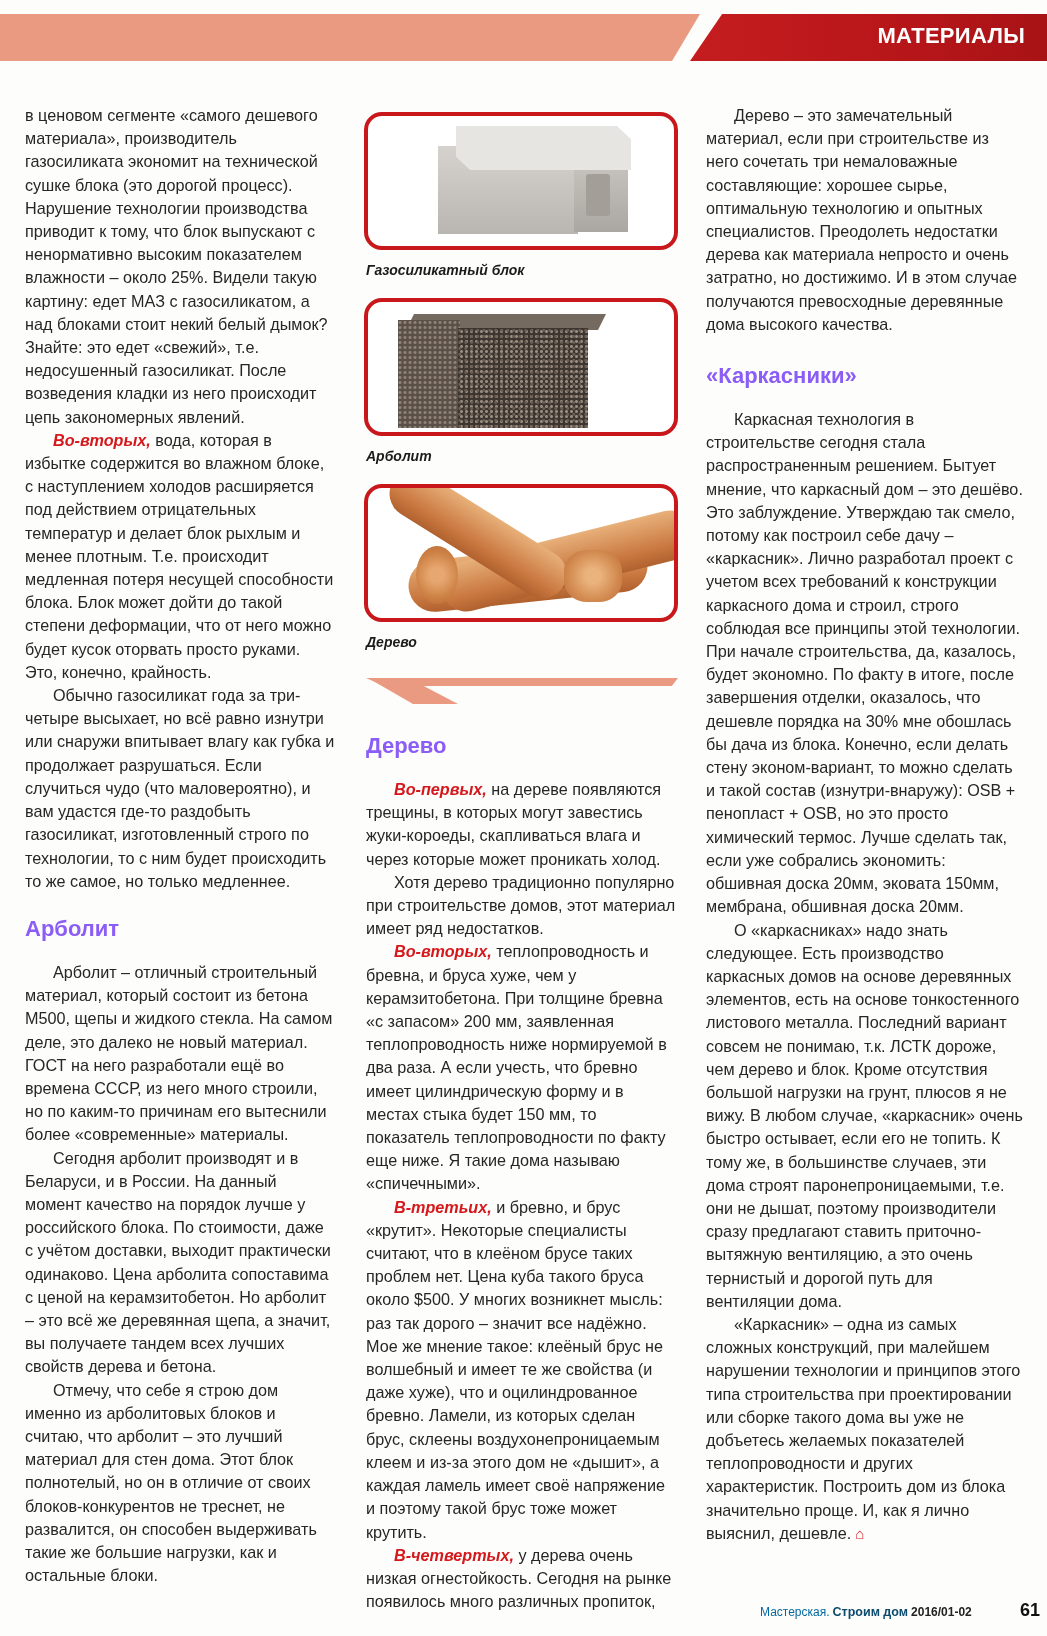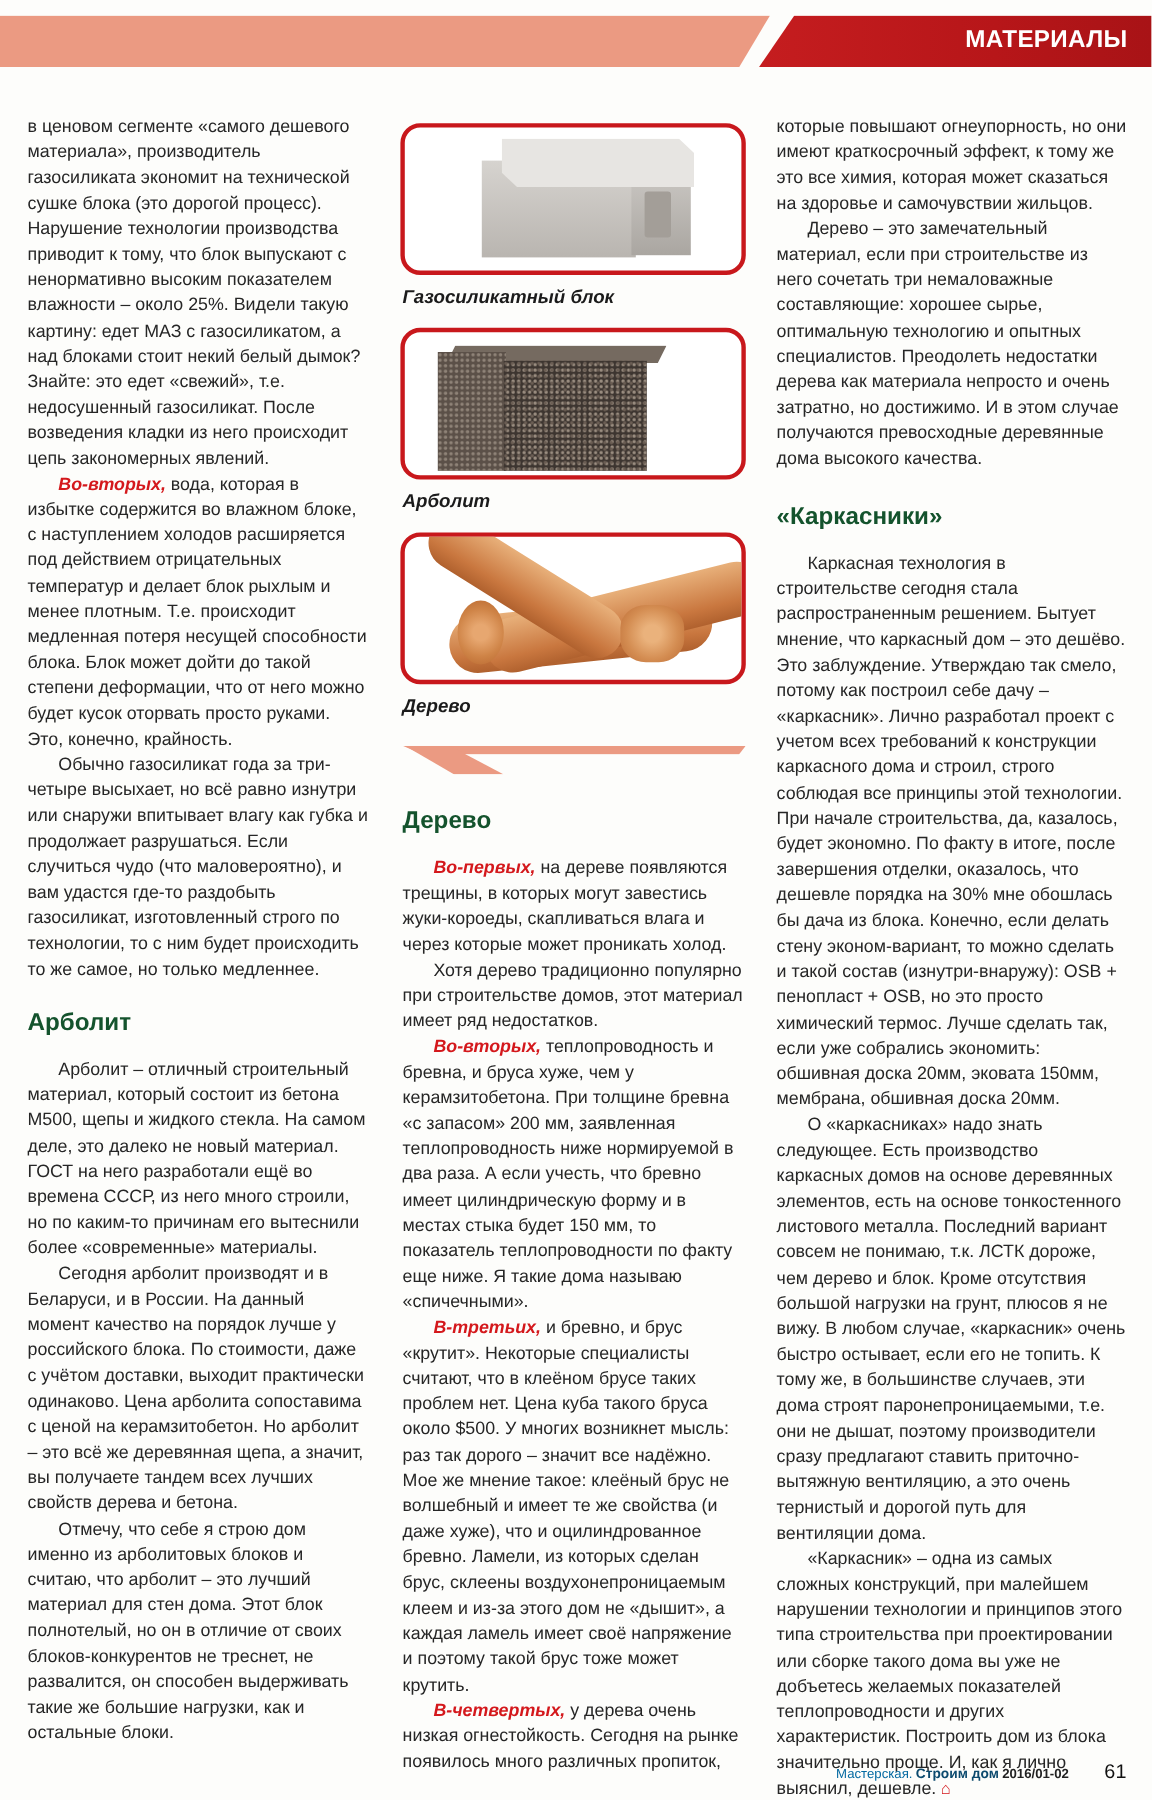--- a/index.html
+++ b/index.html
@@ -18,30 +18,30 @@
 
   
   .col { position: absolute; top: 104px; font-size: 16.2px; line-height: 23.2px; color: #262626; }
   .col-left { left: 25px; width: 310px; }
   .col-mid { left: 366px; width: 312px; }
   .col-right { left: 706px; width: 318px; top: 104px; }
   .col p { margin: 0; text-align: left; }
   .col p.ind { text-indent: 28px; }
   .lead { color: #d4181c; font-weight: bold; font-style: italic; }
 
-  .heading { color: #14532d; font-weight: bold; font-size: 22px; line-height: 28px; }
+  .heading { color: #8b5cf6; font-weight: bold; font-size: 22px; line-height: 28px; }
   .h-arbolit { margin-top: 22px; margin-bottom: 18px; }
   .h-karkas { margin-top: 26px; margin-bottom: 18px; }
   .h-derevo { margin-top: 28px; margin-bottom: 18px; }
 
   
   .figure { width: 314px; margin-left: -2px; }
   .frame { width: 314px; height: 138px; border: 4px solid #c8181c; border-radius: 18px;
     background: #fff; position: relative; overflow: hidden; }
-  .caption { font-weight: bold; font-style: italic; font-size: 17px; line-height: 20px;
+  .caption { font-weight: bold; font-style: italic; font-size: 14px; line-height: 20px;
     color: #1b1b1b; margin: 10px 0 18px 2px; }
   .figure.f3 .caption { margin-bottom: 0; }
 
   
   .gas-block-top { position: absolute; left: 88px; top: 10px; width: 175px; height: 44px;
     background: #e7e5e2; clip-path: polygon(0 0, 92% 0, 100% 30%, 100% 100%, 8% 100%, 0 70%); }
   .gas-block-face { position: absolute; left: 70px; top: 30px; width: 140px; height: 88px;
     background: linear-gradient(180deg, #d6d3cf, #b9b5b0); }
   .gas-block-side { position: absolute; left: 206px; top: 28px; width: 54px; height: 88px;
     background: linear-gradient(180deg, #cfccc8, #aaa6a1); }
@@ -76,21 +76,21 @@
 
   
   .end-mark { color: #d4181c; font-size: 15px; margin-left: 4px; }
 
   
   .footer { position: absolute; top: 1601px; left: 760px; width: 280px; height: 22px;
     font-size: 12px; line-height: 22px; color: #222; white-space: nowrap; }
   .footer .mag { color: #0369a1; }
   .footer .brand { color: #0c4a6e; font-weight: bold; font-size: 12.5px; margin-left: 3px; }
   .footer .date { margin-left: 3px; font-weight: bold; }
-  .footer .page-num { position: absolute; right: 16px; top: -2px; font-weight: normal; font-size: 18px; color: #111; margin-left: 28px; }
+  .footer .page-num { position: absolute; right: 0; top: -2px; font-weight: bold; font-size: 18px; color: #111; margin-left: 28px; }
 </style>
 </head>
 <body>
 
 <div class="header-band">
   <div class="band-left"></div>
   <div class="band-right">
   </div>
   <div class="section-label">МАТЕРИАЛЫ</div>
 </div>
@@ -141,21 +141,20 @@
 
   <div class="heading h-derevo">Дерево</div>
   <p class="ind"><span class="lead">Во-первых,</span><span> на дереве появляются трещины, в которых могут завестись жуки-короеды, скапливаться влага и через которые может проникать холод.</span></p>
   <p class="ind">Хотя дерево традиционно популярно при строительстве домов, этот материал имеет ряд недостатков.</p>
   <p class="ind"><span class="lead">Во-вторых,</span><span> теплопроводность и бревна, и бруса хуже, чем у керамзитобетона. При толщине бревна «с запасом» 200 мм, заявленная теплопроводность ниже нормируемой в два раза. А если учесть, что бревно имеет цилиндрическую форму и в местах стыка будет 150 мм, то показатель теплопроводности по факту еще ниже. Я такие дома называю «спичечными».</span></p>
   <p class="ind"><span class="lead">В-третьих,</span><span> и бревно, и брус «крутит». Некоторые специалисты считают, что в клеёном брусе таких проблем нет. Цена куба такого бруса около $500. У многих возникнет мысль: раз так дорого – значит все надёжно. Мое же мнение такое: клеёный брус не волшебный и имеет те же свойства (и даже хуже), что и оцилиндрованное бревно. Ламели, из которых сделан брус, склеены воздухонепроницаемым клеем и из-за этого дом не «дышит», а каждая ламель имеет своё напряжение и поэтому такой брус тоже может крутить.</span></p>
   <p class="ind"><span class="lead">В-четвертых,</span><span> у дерева очень низкая огнестойкость. Сегодня на рынке появилось много различных пропиток,</span></p>
 </div>
 
 <div class="col col-right">
-  <p>которые повышают огнеупорность, но они имеют краткосрочный эффект, к тому же это все химия, которая может сказаться на здоровье и самочувствии жильцов.</p>
   <p class="ind">Дерево – это замечательный материал, если при строительстве из него сочетать три немаловажные составляющие: хорошее сырье, оптимальную технологию и опытных специалистов. Преодолеть недостатки дерева как материала непросто и очень затратно, но достижимо. И в этом случае получаются превосходные деревянные дома высокого качества.</p>
   <div class="heading h-karkas">«Каркасники»</div>
   <p class="ind">Каркасная технология в строительстве сегодня стала распространенным решением. Бытует мнение, что каркасный дом – это дешёво. Это заблуждение. Утверждаю так смело, потому как построил себе дачу – «каркасник». Лично разработал проект с учетом всех требований к конструкции каркасного дома и строил, строго соблюдая все принципы этой технологии. При начале строительства, да, казалось, будет экономно. По факту в итоге, после завершения отделки, оказалось, что дешевле порядка на 30% мне обошлась бы дача из блока. Конечно, если делать стену эконом-вариант, то можно сделать и такой состав (изнутри-внаружу): OSB + пенопласт + OSB, но это просто химический термос. Лучше сделать так, если уже собрались экономить: обшивная доска 20мм, эковата 150мм, мембрана, обшивная доска 20мм.</p>
   <p class="ind">О «каркасниках» надо знать следующее. Есть производство каркасных домов на основе деревянных элементов, есть на основе тонкостенного листового металла. Последний вариант совсем не понимаю, т.к. ЛСТК дороже, чем дерево и блок. Кроме отсутствия большой нагрузки на грунт, плюсов я не вижу. В любом случае, «каркасник» очень быстро остывает, если его не топить. К тому же, в большинстве случаев, эти дома строят паронепроницаемыми, т.е. они не дышат, поэтому производители сразу предлагают ставить приточно-вытяжную вентиляцию, а это очень тернистый и дорогой путь для вентиляции дома.</p>
   <p class="ind"><span>«Каркасник» – одна из самых сложных конструкций, при малейшем нарушении технологии и принципов этого типа строительства при проектировании или сборке такого дома вы уже не добъетесь желаемых показателей теплопроводности и других характеристик. Построить дом из блока значительно проще. И, как я лично выяснил, дешевле.</span><span class="end-mark">⌂</span></p>
 </div>
 
 <div class="footer">
   <span class="mag">Мастерская.</span><span class="brand">Строим дом</span><span class="date">2016/01-02</span>
   <span class="page-num">61</span>

